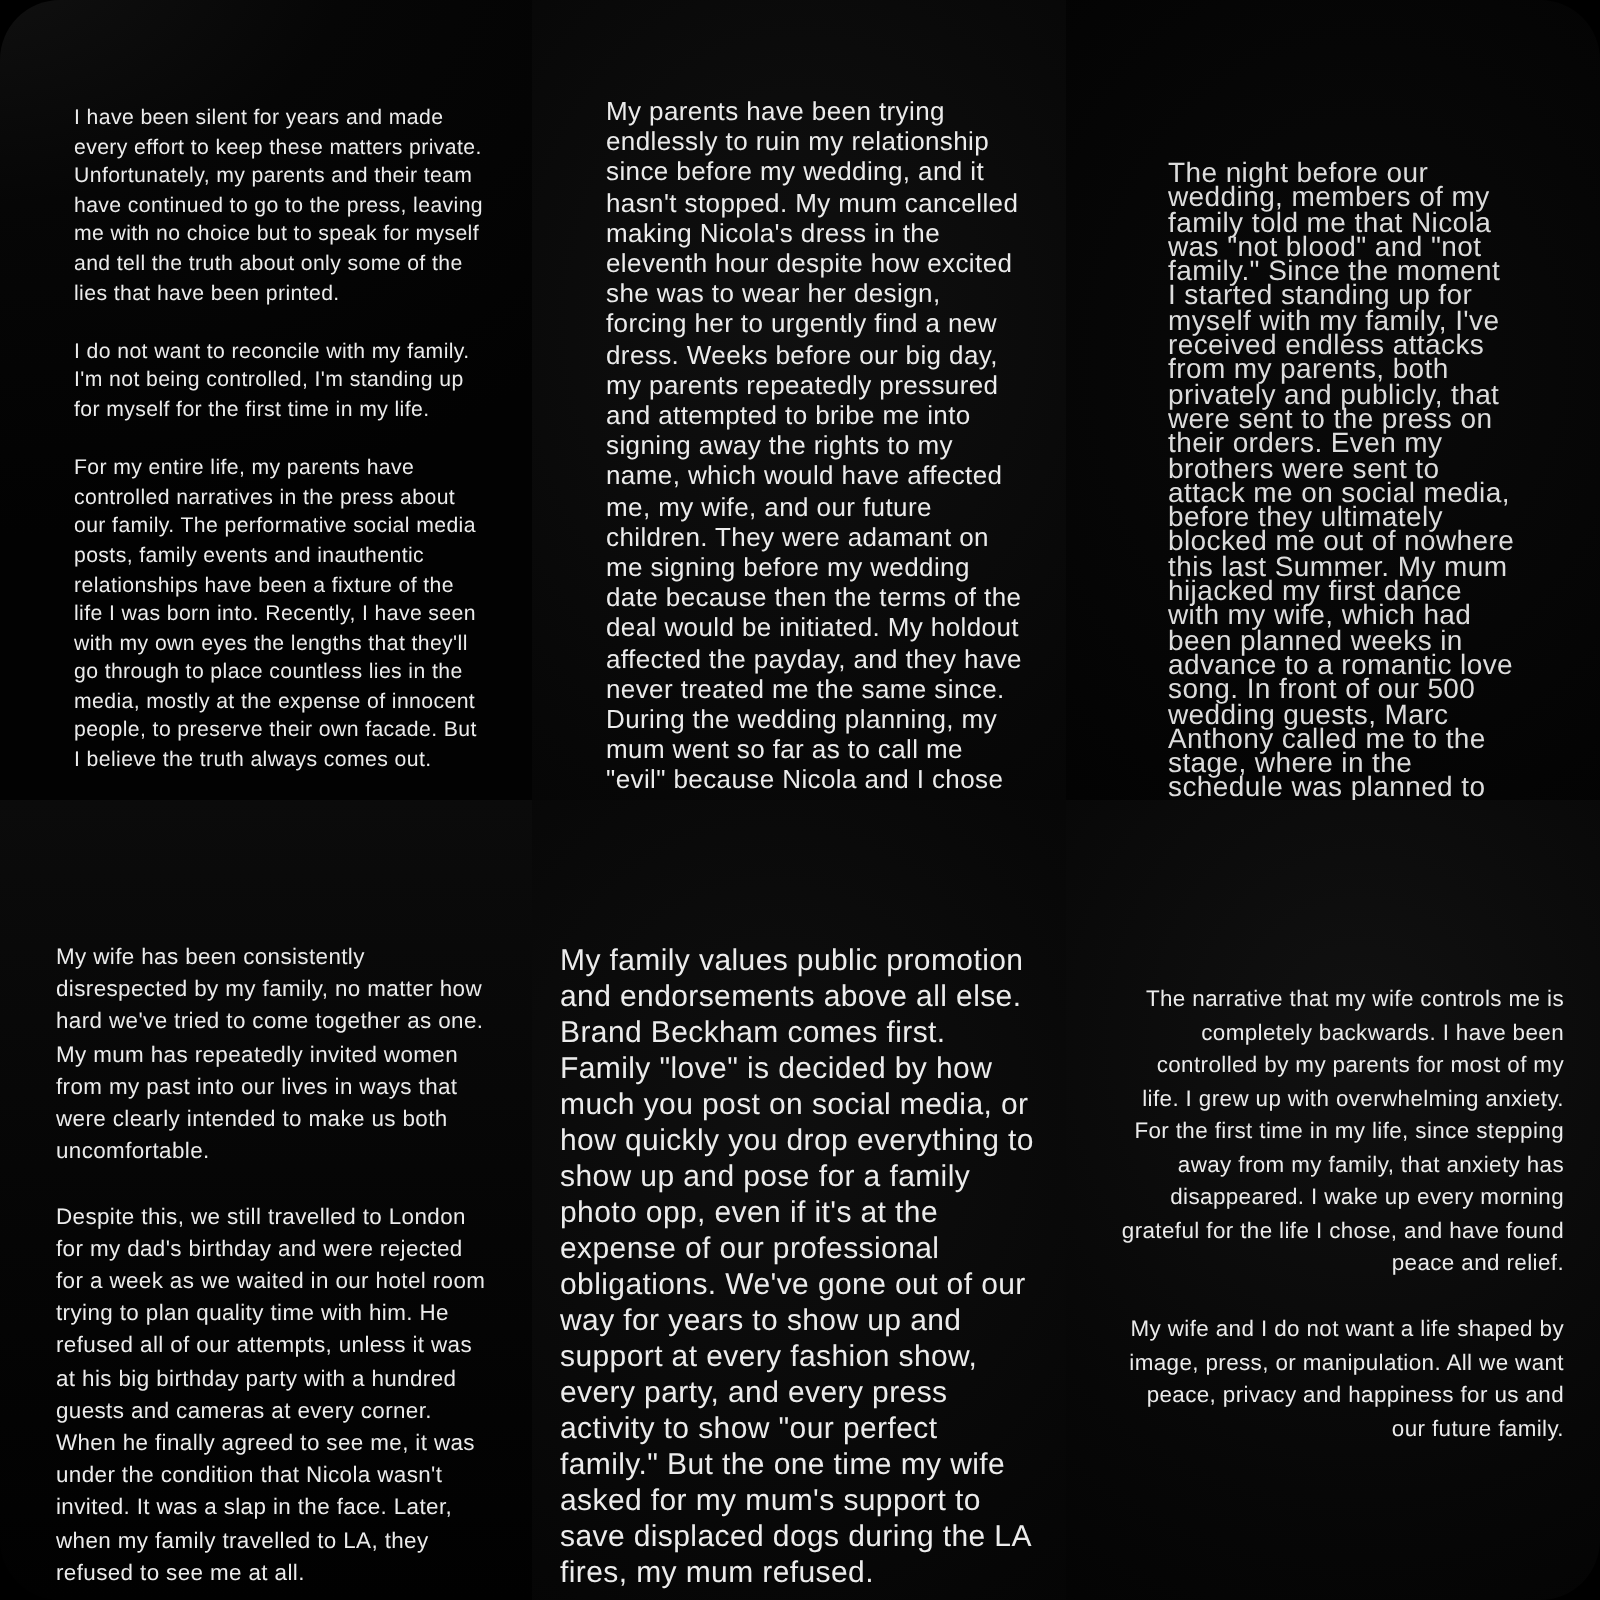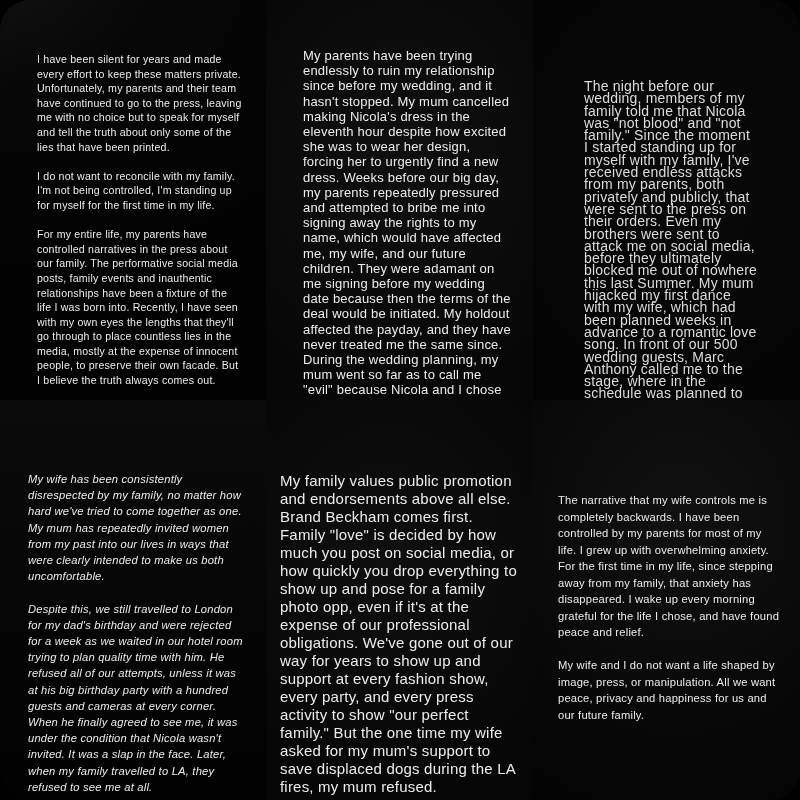--- a/index.html
+++ b/index.html
@@ -38,28 +38,28 @@
   
   .t1 { background: radial-gradient(ellipse 420px 300px at -5% -8%, #121212 0%, #060606 45%, #020202 100%); }
   .t1 .txt { padding: 52px 24px 0 37px; max-width: 208px; font-size: 10.6px; line-height: 14.6px; }
   
   .t2 { background: radial-gradient(ellipse 340px 420px at 50% 40%, #101010 0%, #070707 60%, #030303 100%); }
   .t2 .txt { padding: 48px 22px 0 37px; max-width: 212px; font-size: 13px; line-height: 15.2px; }
   
   .t3 { background: radial-gradient(ellipse 300px 360px at 55% 45%, #0a0a0a 0%, #040404 65%, #010101 100%); }
   .t3 .txt { padding: 80px 22px 0 51px; max-width: 174px; font-size: 14px; line-height: 12.3px; color: #dcdcdc; }
   
-  .t4 { background: linear-gradient(180deg, #0b0b0b 0%, #050505 55%, #010101 100%); font-style: italic; }
+  .t4 { background: linear-gradient(180deg, #0b0b0b 0%, #050505 55%, #010101 100%); }
   .t4 .txt { padding: 71px 20px 0 28px; max-width: 220px; font-size: 11.2px; line-height: 16.2px; }
   
   .t5 { background: radial-gradient(ellipse 360px 420px at 45% 40%, #0f0f0f 0%, #060606 62%, #020202 100%); }
   .t5 .txt { padding: 72px 16px 0 14px; max-width: 242px; font-size: 15px; line-height: 18px; }
   
   .t6 { background: radial-gradient(ellipse 340px 380px at 55% 30%, #111111 0%, #070707 60%, #020202 100%); }
-  .t6 .txt { padding: 92px 18px 0 25px; max-width: 230px; font-size: 11.2px; line-height: 16.5px; }
+  .t6 .txt { padding: 92px 18px 0 25px; max-width: 230px; font-size: 11.2px; line-height: 16.5px; text-align: right; }
 </style>
 </head>
 <body>
 
 <div id="stage">
   <div id="grid">
 
     <div class="tile t1">
       <p class="txt">I have been silent for years and made every effort to keep these matters private. Unfortunately, my parents and their team have continued to go to the press, leaving me with no choice but to speak for myself and tell the truth about only some of the lies that have been printed.
 

